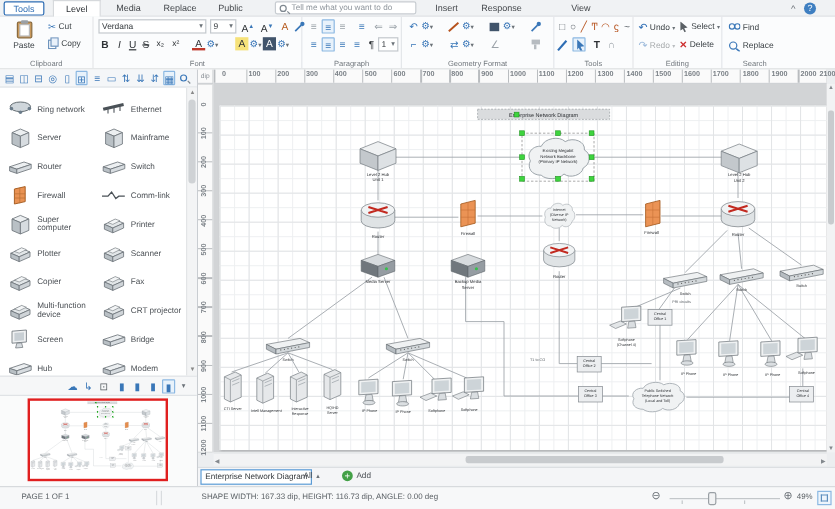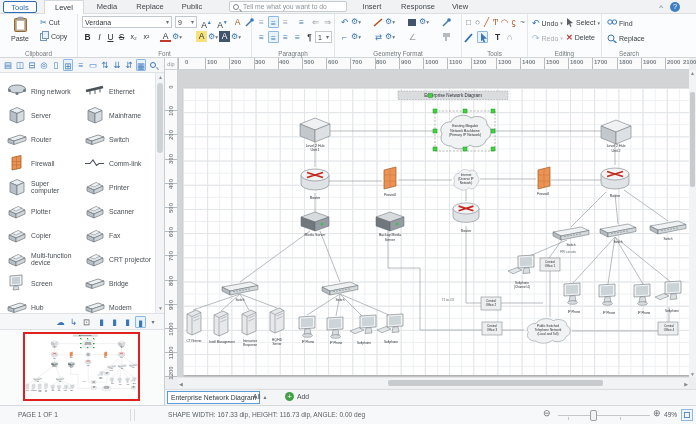--- a/index.html
+++ b/index.html
@@ -91,21 +91,21 @@
 
   <div class="tabsrow">
     <div class="filetab">Tools</div>
     <div class="tab active" style="left:44px;width:40px;">Level</div>
     <div class="tab" style="left:88px;width:38px;">Media</div>
     <div class="tab" style="left:128px;width:44px;">Replace</div>
     <div class="tab" style="left:174px;width:36px;">Public</div>
 
     <div class="tab" style="left:352px;width:40px;">Insert</div>
     <div class="tab" style="left:396px;width:44px;">Response</div>
-    <div class="tab" style="left:444px;width:32px;">View</div>
+    <div class="tab" style="left:468px;width:32px;">View</div>
     <div class="tellme">
       <span class="mag" style="left:3px;top:2px;"></span>
       <span>Tell me what you want to do</span>
     </div>
     <div class="chev">^</div>
     <div class="helpbtn">?</div>
   </div>
 
   <div class="ribbon">
 

